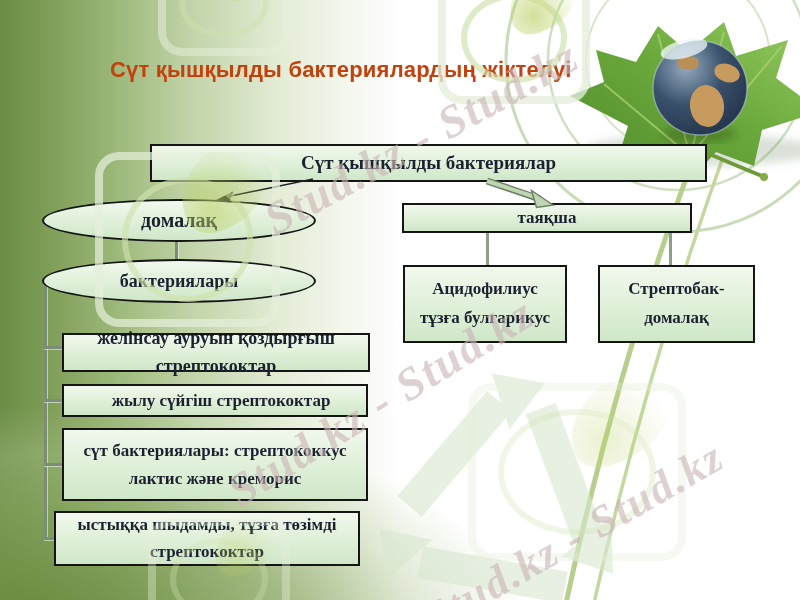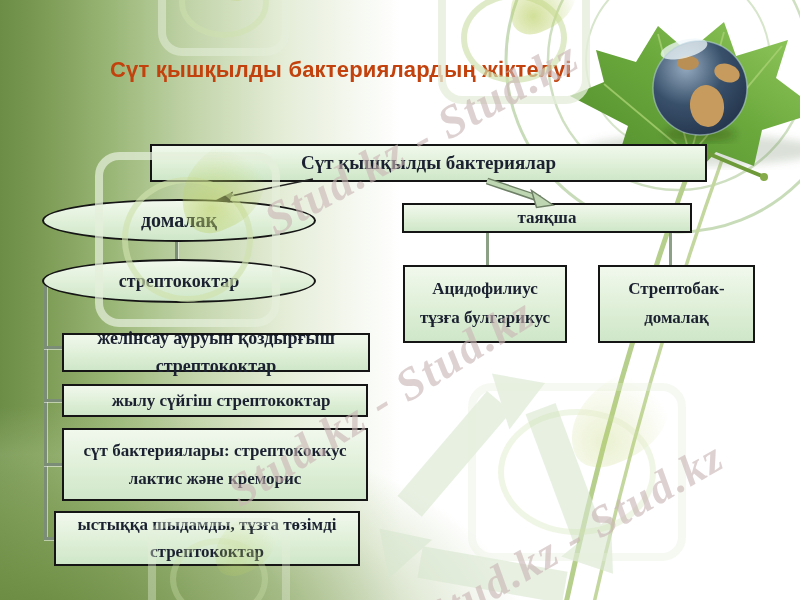--- a/index.html
+++ b/index.html
@@ -145,21 +145,21 @@
   <div class="conn" id="c-trunk"></div>
   <div class="conn stub" id="c-s1"></div>
   <div class="conn stub" id="c-s2"></div>
   <div class="conn stub" id="c-s3"></div>
   <div class="conn stub" id="c-s4"></div>
   <div class="conn" id="c-r1"></div>
   <div class="conn" id="c-r2"></div>
 
   <div class="node" id="n-root">Сүт қышқылды бактериялар</div>
   <div class="node ellipse" id="n-e1">домалақ</div>
-  <div class="node ellipse" id="n-e2">стрептококтар</div>
+  <div class="node ellipse" id="n-e2">бактериялары</div>
   <div class="node" id="n-b1">желінсау ауруын қоздырғыш стрептококтар</div>
   <div class="node" id="n-b2">жылу сүйгіш стрептококтар</div>
   <div class="node" id="n-b3">сүт бактериялары: стрептококкус лактис және креморис</div>
   <div class="node" id="n-b4">ыстыққа шыдамды, тұзға төзімді стрептококтар</div>
   <div class="node" id="n-rh">таяқша</div>
   <div class="node" id="n-r1">Ацидофилиус тұзға булгарикус</div>
   <div class="node" id="n-r2">Стрептобак- домалақ</div>
 
   <svg class="arrows" width="800" height="600" viewBox="0 0 800 600">
     <g>

